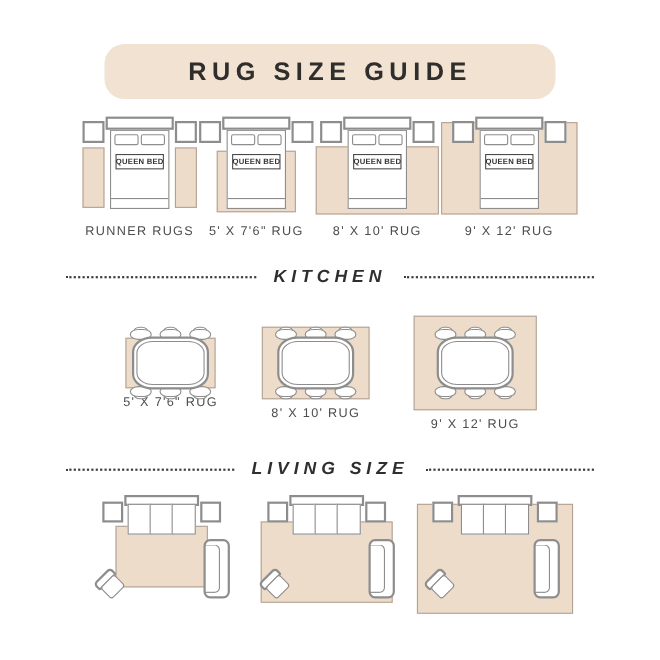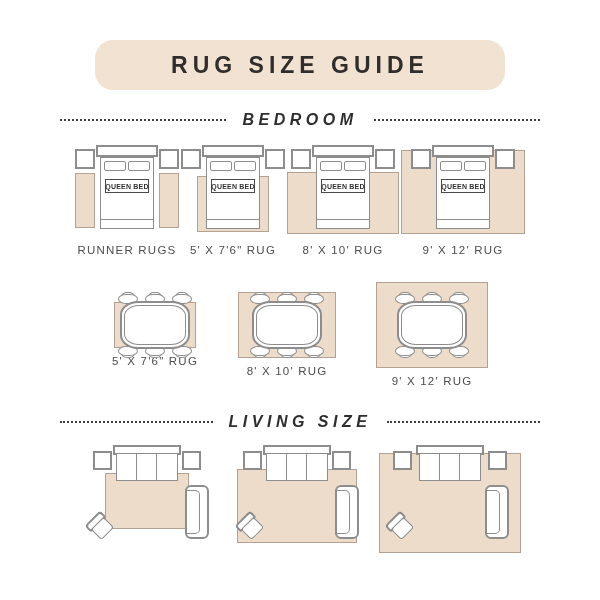--- a/index.html
+++ b/index.html
@@ -96,25 +96,20 @@
 </style>
 </head>
 <body>
 
 <div class="page">
 
   <div class="banner">
     <h1>RUG SIZE GUIDE</h1>
   </div>
 
-  <div class="section-heading sh-bedroom">
-    <span class="dots"></span>
-    <h2>BEDROOM</h2>
-    <span class="dots"></span>
-  </div>
 
   <div class="row bed-row">
 
     <figure>
       <div class="diagram bed-box b-runner">
         <div class="rug runner runner-l"></div>
         <div class="rug runner runner-r"></div>
         <div class="bed-group">
           <div class="nightstand ns-l"></div>
           <div class="nightstand ns-r"></div>
@@ -179,20 +174,25 @@
             <div class="bed-tag">QUEEN BED</div>
             <div class="foot-line"></div>
           </div>
         </div>
       </div>
       <figcaption class="cap">9' X 12' RUG</figcaption>
     </figure>
 
   </div>
 
+  <div class="section-heading sh-kitchen">
+    <span class="dots"></span>
+    <h2>KITCHEN</h2>
+    <span class="dots"></span>
+  </div>
 
   <div class="row kitchen-row">
 
     <figure>
       <div class="diagram kitchen-box k-5">
         <div class="rug" style="inset:0"></div>
         <div class="chair t1"></div>
         <div class="chair t2"></div>
         <div class="chair t3"></div>
         <div class="chair b1"></div>

